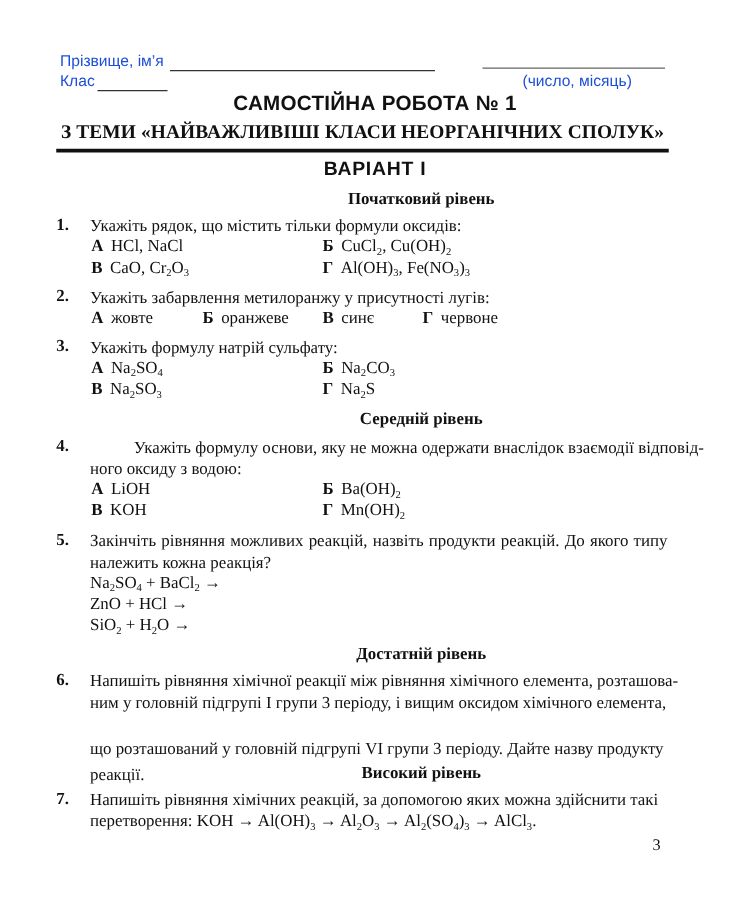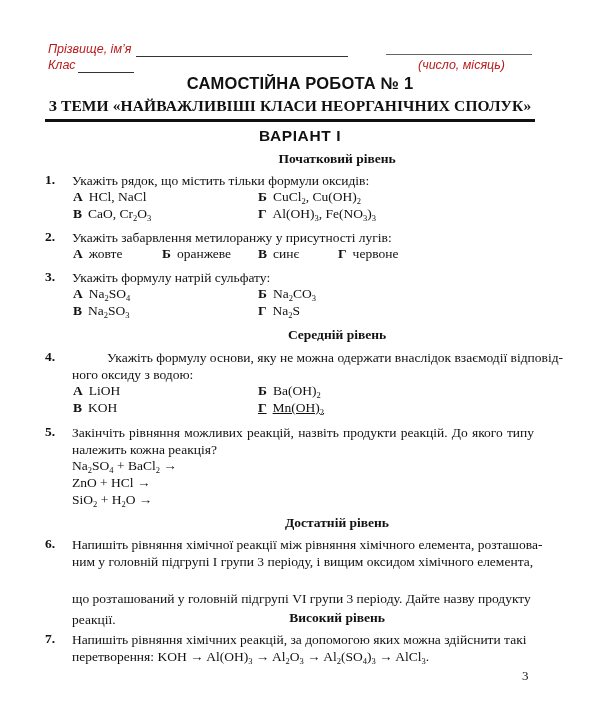--- a/index.html
+++ b/index.html
@@ -13,23 +13,22 @@
     position: relative;
     overflow: hidden;
     color: #111;
     font-family: "Liberation Serif", "DejaVu Serif", serif;
   }
   .abs { position: absolute; }
 
   
   .hdr-label {
     font-family: "Liberation Sans", "DejaVu Sans", sans-serif;
-    font-style: italic;
     font-size: 12.5px;
-    color: #b91c1c;
+    color: #1d4ed8;
   }
   .uline {
     border-bottom: 1px solid #333;
     height: 0;
   }
   .date-line {
     border-bottom: 1px solid #666;
     height: 0;
   }
 
@@ -133,21 +132,21 @@
 <div class="abs opt" style="left:258px; top:303px;"><b>Г</b><span>Na<sub>2</sub>S</span></div>
 
 <div class="abs level" style="top:327px;">Середній рівень</div>
 
 <div class="abs qnum" style="top:349px;">4.</div>
 <div class="abs qtext" style="top:349px; white-space:nowrap;margin-left:35px;">Укажіть  формулу основи, яку не можна одержати внаслідок взаємодії відповід-</div>
 <div class="abs qtext" style="top:366px;">ного оксиду з водою:</div>
 <div class="abs opt" style="left:73px; top:383px;"><b>А</b><span>LiOH</span></div>
 <div class="abs opt" style="left:258px; top:383px;"><b>Б</b><span>Ba(OH)<sub>2</sub></span></div>
 <div class="abs opt" style="left:73px; top:400px;"><b>В</b><span>KOH</span></div>
-<div class="abs opt" style="left:258px; top:400px;text-decoration:underline;"><b>Г</b><span>Mn(OH)<sub>2</sub></span></div>
+<div class="abs opt" style="left:258px; top:400px;"><b>Г</b><span>Mn(OH)<sub>2</sub></span></div>
 
 <div class="abs qnum" style="top:424px;">5.</div>
 <div class="abs qtext" style="top:424px;">Закінчіть рівняння можливих реакцій, назвіть продукти реакцій. До якого типу належить кожна реакція?</div>
 <div class="abs eq" style="top:458px;">Na<sub>2</sub>SO<sub>4</sub> + BaCl<sub>2</sub> →</div>
 <div class="abs eq" style="top:475px;">ZnO + HCl →</div>
 <div class="abs eq" style="top:492px;">SiO<sub>2</sub> + H<sub>2</sub>O →</div>
 
 <div class="abs level" style="top:515px;">Достатній рівень</div>
 
 <div class="abs qnum" style="top:536px;">6.</div>

